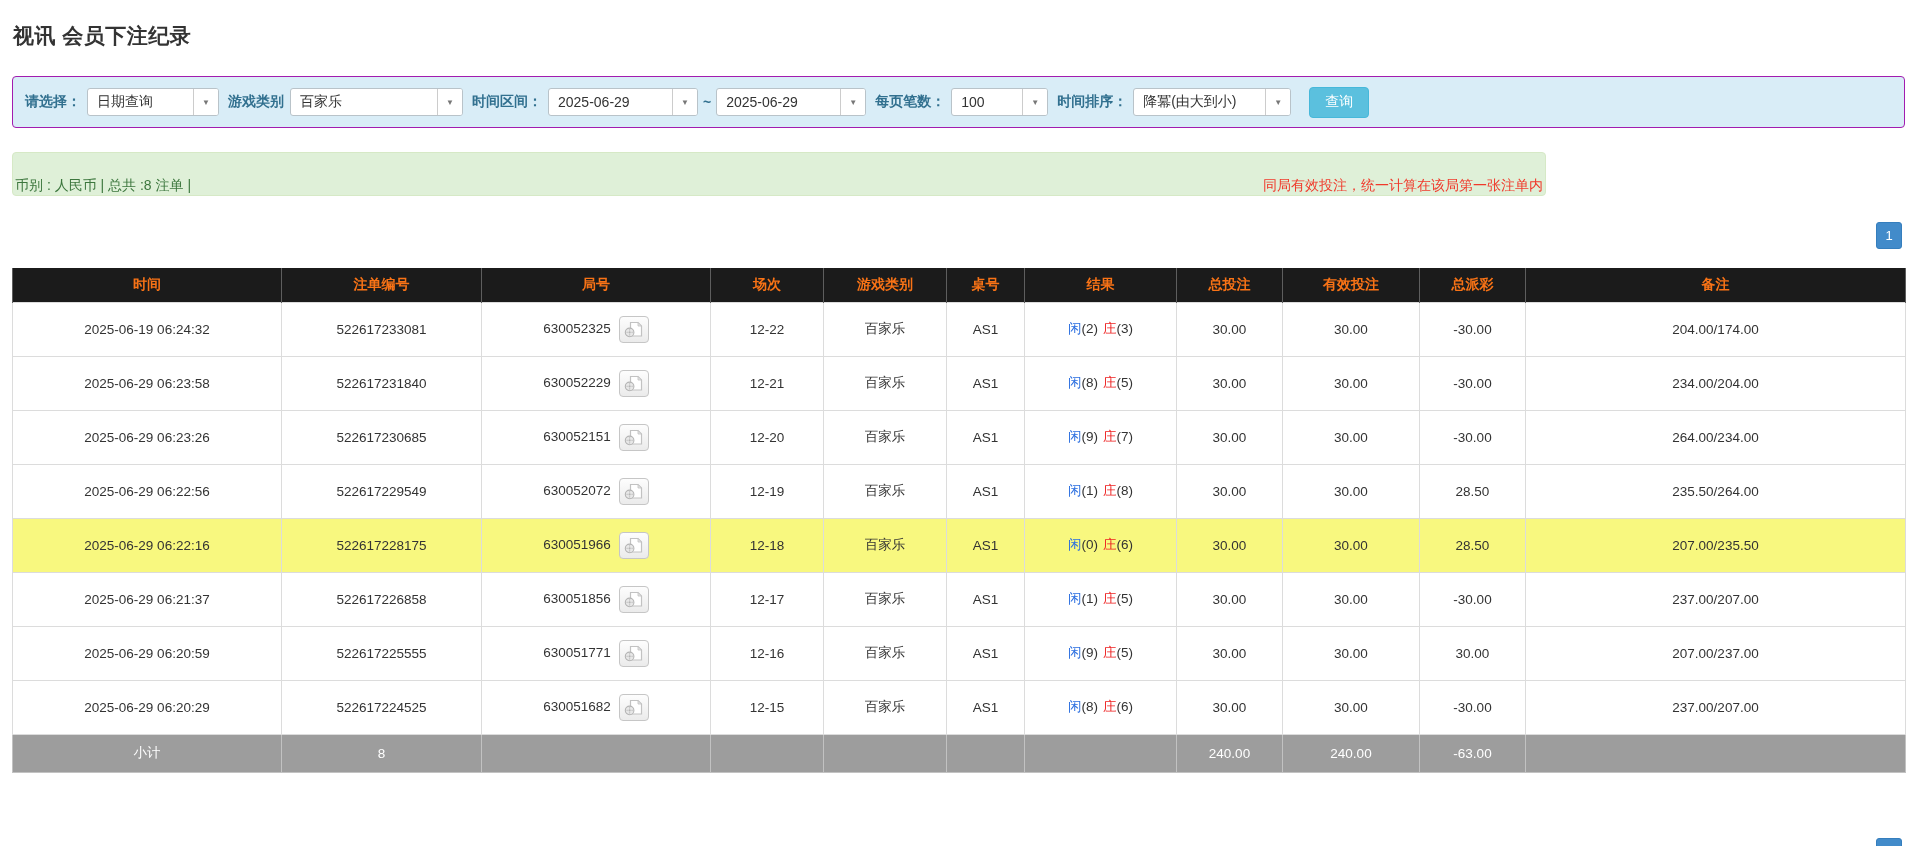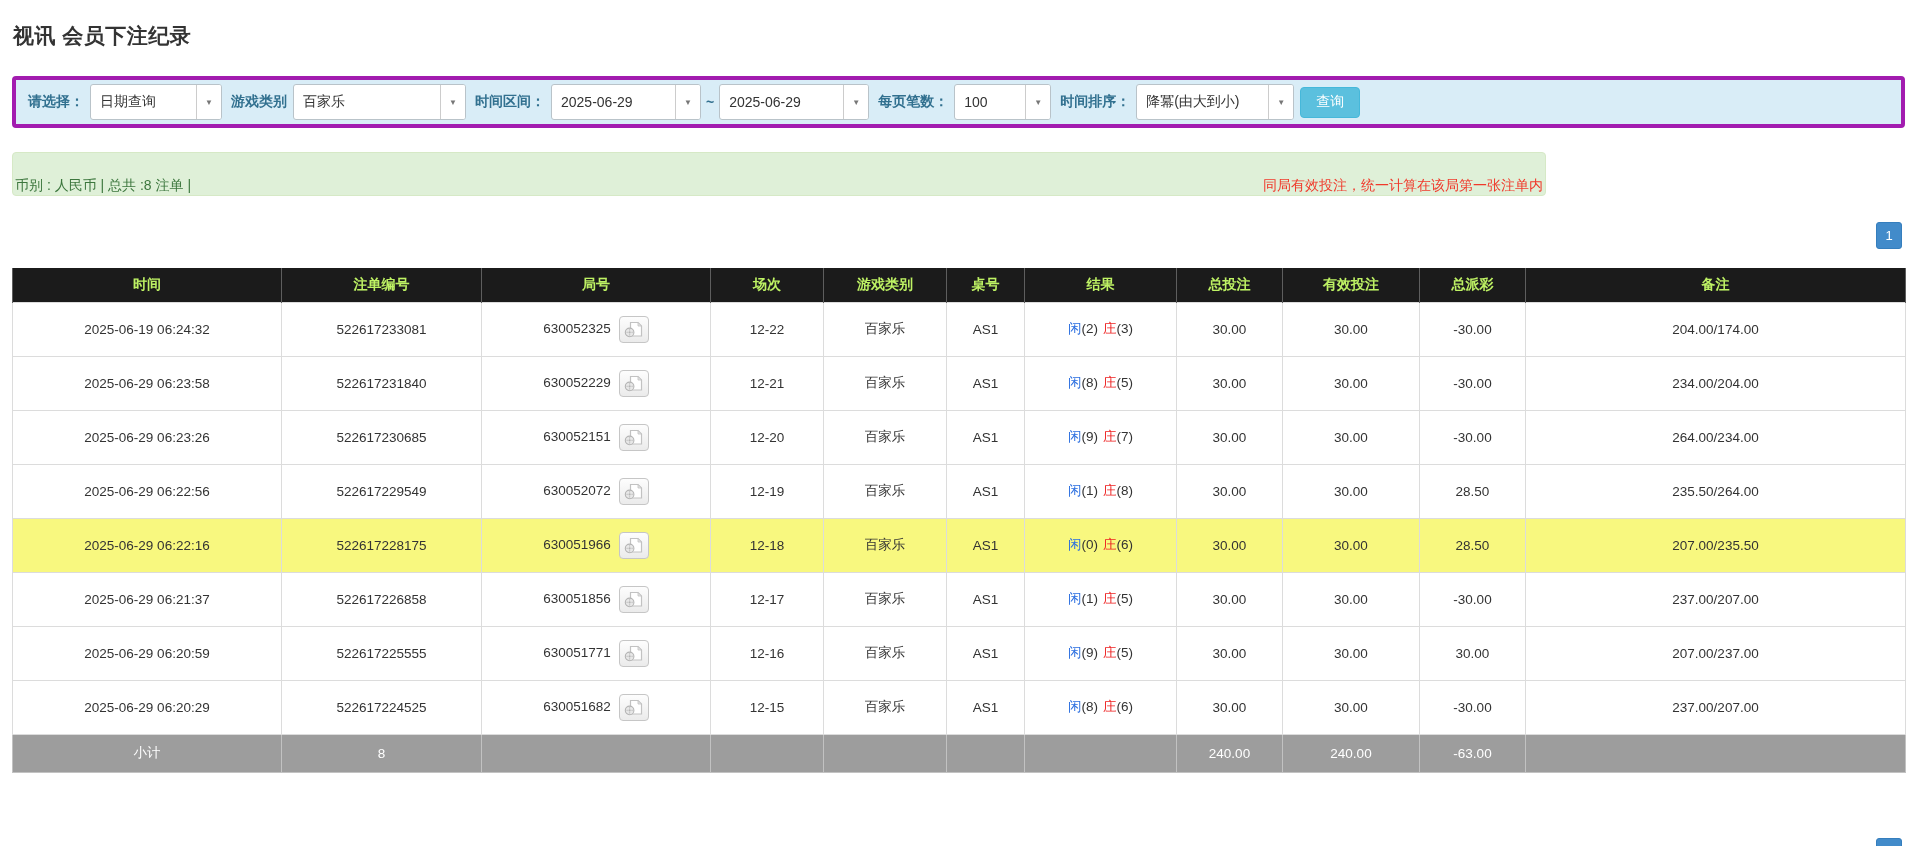--- a/index.html
+++ b/index.html
@@ -9,43 +9,43 @@
     background:#fff;
     font-family:"Liberation Sans","DejaVu Sans",sans-serif;
   }
   .page-title {
     position:absolute; left:13px; top:22px;
     font-size:21px; color:#333; font-weight:700; letter-spacing:0.5px;
   }
   
   .filter-panel {
     position:absolute; left:12px; top:76px; width:1893px; height:52px;
-    background:#d9edf7; border:4px solid #a21caf; border-radius:4px;
+    background:#d9edf7; border:1px solid #a21caf; border-radius:4px;
     display:flex; align-items:center; padding:0 10px;
   }
   .f-label {
     font-size:14px; font-weight:bold; color:#31708f;
     margin:0 6px 0 9px; white-space:nowrap;
   }
   .combo {
-    height:36px; background:#fff; border:1px solid #b9c3c9; border-radius:3px;
+    height:28px; background:#fff; border:1px solid #b9c3c9; border-radius:3px;
     display:flex; align-items:stretch; overflow:hidden;
   }
   .combo-text {
     flex:1; display:flex; align-items:center; padding:0 9px;
     font-size:14px; color:#333; white-space:nowrap; overflow:hidden;
   }
   .combo-arrow {
     width:25px; border-left:1px solid #ccc; background:#fff;
     display:flex; align-items:center; justify-content:center;
     color:#777; font-size:8px;
   }
   .range-sep { color:#31708f; font-weight:bold; margin:0 5px; font-size:14px; }
   .btn-search {
-    height:31px; margin-left:6px; padding:0 15px;
+    height:31px; margin-left:18px; padding:0 15px;
     background:#5bc0de; border:1px solid #46b8da; border-radius:4px;
     color:#fff; font-size:14px; cursor:pointer;
   }
   
   .info-bar {
     position:absolute; left:12px; top:152px; width:1534px; height:44px;
     background:#dff0d8; border:1px solid #d6e9c6; border-radius:4px;
     display:flex; align-items:flex-end; justify-content:space-between;
     padding:0 2px; font-size:14px;
   }
@@ -58,21 +58,21 @@
     width:26px; height:27px; background:#428bca; border:1px solid #357ebd;
     border-radius:3px; color:#fff; font-size:13px;
     display:flex; align-items:center; justify-content:center; cursor:pointer;
   }
   
   table.bets {
     position:absolute; left:12px; top:268px;
     border-collapse:collapse; table-layout:fixed; width:1893px;
   }
   table.bets th {
-    height:34px; background:#1b1b1b; color:#bef264;
+    height:34px; background:#1b1b1b; color:#f97316;
     font-size:14px; font-weight:bold; text-align:center;
     border-right:1px solid #5e5e5e; border-left:1px solid #5e5e5e;
   }
   table.bets tbody td {
     height:54px; background:#fff; text-align:center;
     font-size:13.5px; color:#333;
     border:1px solid #dcdcdc;
   }
   table.bets tr.hl td { background:#f8f87f; }
   table.bets tfoot td {

